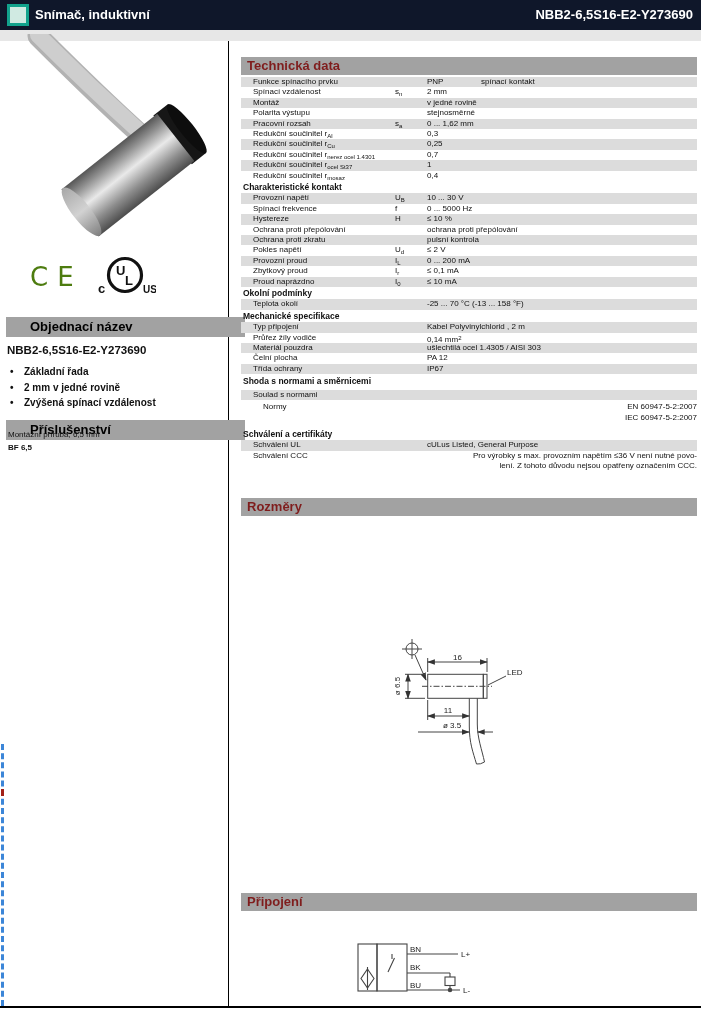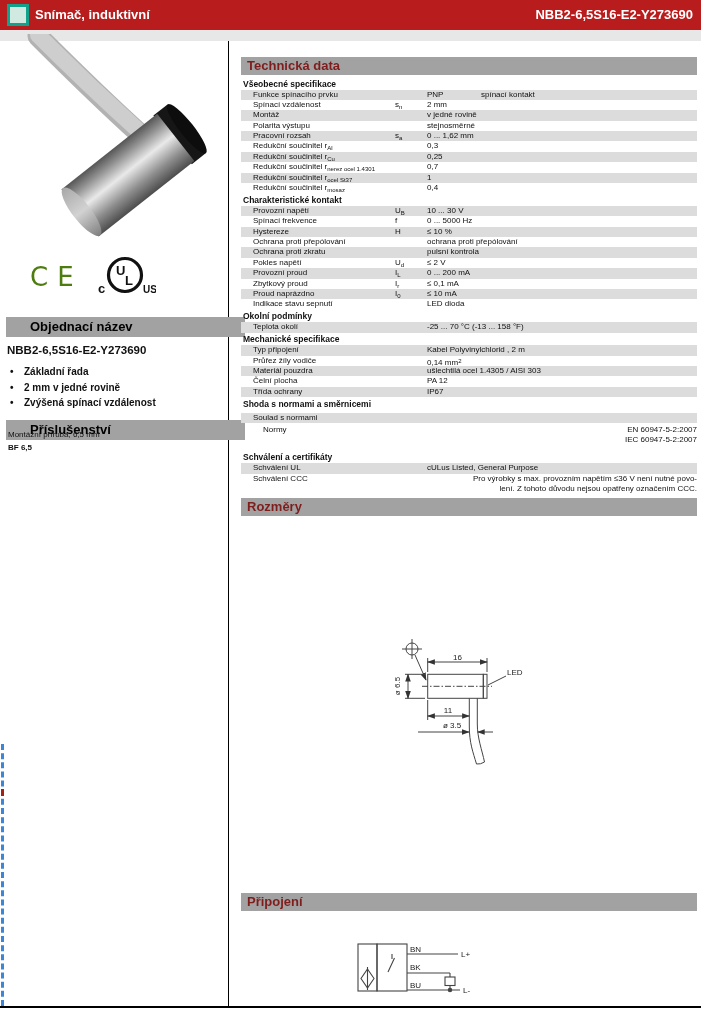--- a/index.html
+++ b/index.html
@@ -1,19 +1,19 @@
 <!DOCTYPE html>
 <html><head>
 <meta charset="utf-8">
 <style>
   html,body{margin:0;padding:0;background:#fff;}
   .page{position:relative;width:701px;height:1010px;background:#fff;overflow:hidden;
         font-family:"Liberation Sans","DejaVu Sans",sans-serif;color:#111;}
   
-  .hdr{position:absolute;left:0;top:0;width:701px;height:30px;background:#b91c1c;}
+  .hdr{position:absolute;left:0;top:0;width:701px;height:30px;background:#0f172a;}
   .hdr-icon{position:absolute;left:7px;top:4px;width:16px;height:16px;
             border:3px solid #12a28c;background:#d0eae2;}
   .hdr-title{position:absolute;left:35px;top:0;height:30px;line-height:30px;
              font-size:13px;font-weight:bold;color:#fff;}
   .hdr-code{position:absolute;right:8px;top:0;height:30px;line-height:30px;
             font-size:13px;font-weight:bold;color:#fff;}
   .subband{position:absolute;left:0;top:30px;width:701px;height:11px;background:#e7e7e7;}
   .vdivider{position:absolute;left:228px;top:41px;width:1px;height:966px;background:#000;}
   .bottomline{position:absolute;left:0;top:1006px;width:701px;height:2px;background:#000;}
   .edge-caption{position:absolute;left:1px;top:744px;width:0;height:262px;
@@ -121,21 +121,20 @@
     </div>
 
     <div class="secbar acc-bar">Příslušenství</div>
     <div class="acc-name">BF 6,5</div>
     <div class="acc-desc">Montážní příruba, 6,5 mm</div>
   </div>
 
   <div class="rightcol">
     <div class="tbar techbar">Technická data</div>
     <div id="tech-table">
-        <div class="tsec">Všeobecné specifikace</div>
         <div class="trow shade">
           <span class="tlabel">Funkce spínacího prvku</span>
           <span class="tval">PNP</span>
           <span class="tval2">spínací kontakt</span>
         </div>
         <div class="trow">
           <span class="tlabel">Spínací vzdálenost</span>
           <span class="tsym">s<sub>n</sub></span>
           <span class="tval">2 mm</span>
         </div>
@@ -208,24 +207,20 @@
         </div>
         <div class="trow">
           <span class="tlabel">Zbytkový proud</span>
           <span class="tsym">I<sub>r</sub></span>
           <span class="tval">≤ 0,1 mA</span>
         </div>
         <div class="trow shade">
           <span class="tlabel">Proud naprázdno</span>
           <span class="tsym">I<sub>0</sub></span>
           <span class="tval">≤ 10 mA</span>
-        </div>
-        <div class="trow">
-          <span class="tlabel">Indikace stavu sepnutí</span>
-          <span class="tval">LED dioda</span>
         </div>
         <div class="tsec">Okolní podmínky</div>
         <div class="trow shade">
           <span class="tlabel">Teplota okolí</span>
           <span class="tval">-25 ... 70 °C (-13 ... 158 °F)</span>
         </div>
         <div class="tsec">Mechanické specifikace</div>
         <div class="trow shade">
           <span class="tlabel">Typ připojení</span>
           <span class="tval">Kabel Polyvinylchlorid , 2 m</span>

